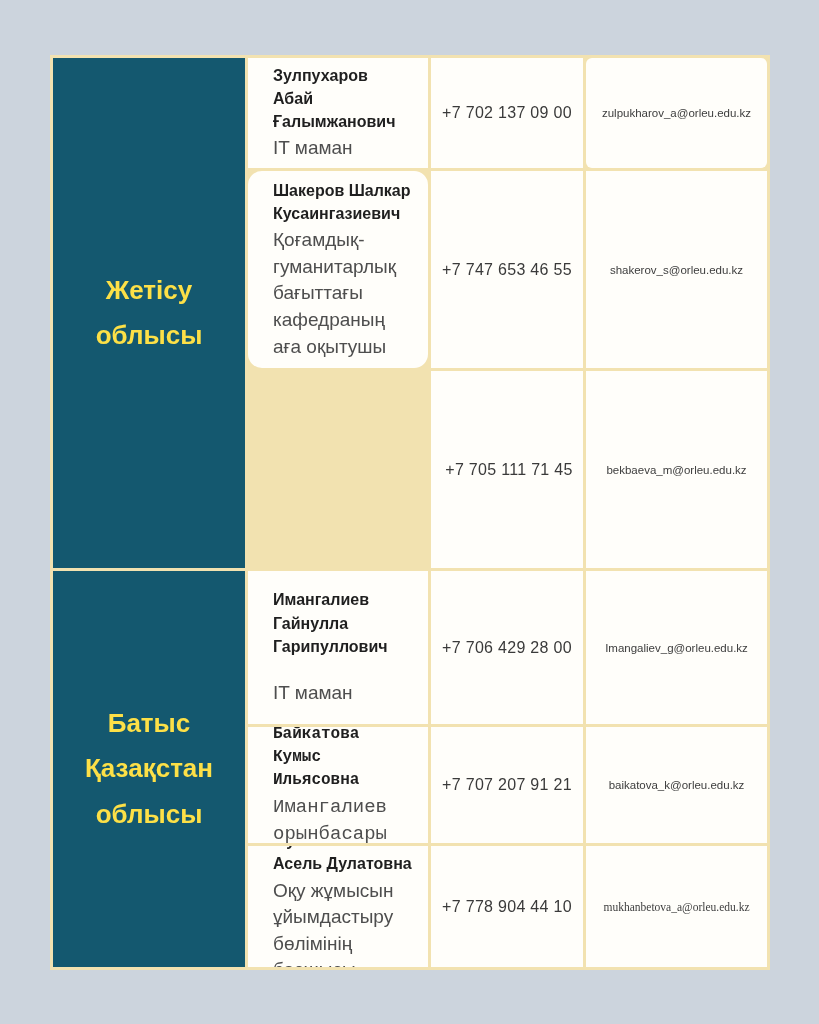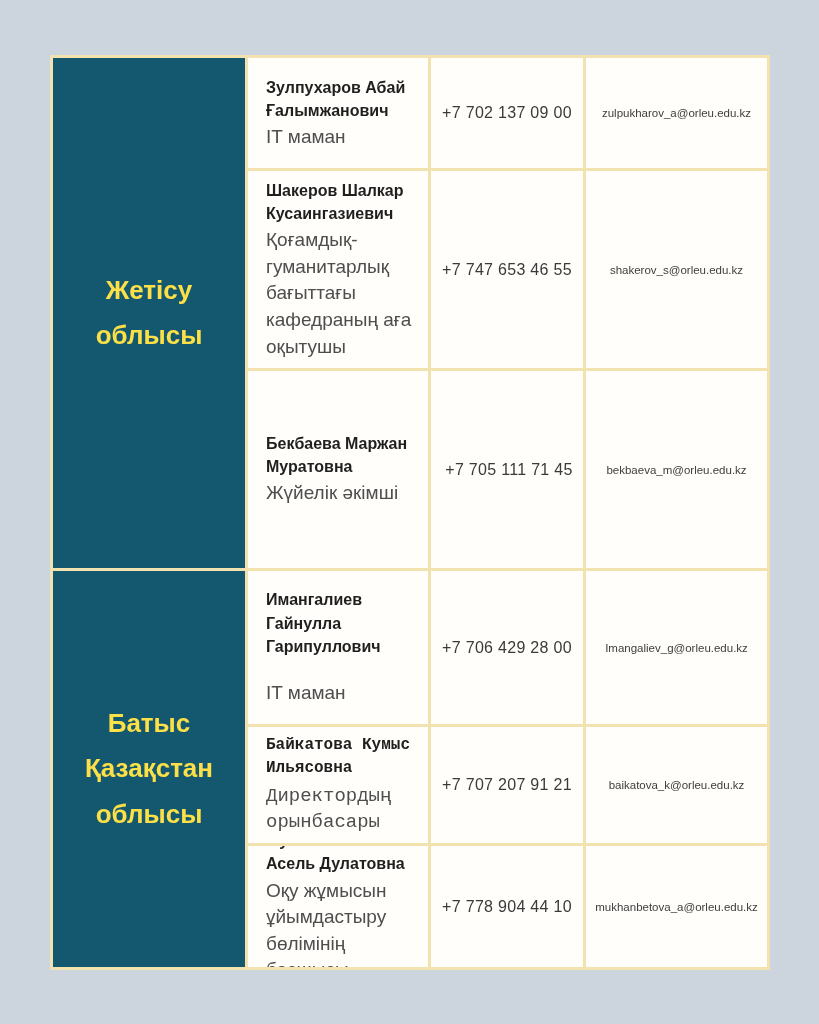--- a/index.html
+++ b/index.html
@@ -44,21 +44,21 @@
     font-weight: bold;
     font-size: 26px;
     line-height: 1.75;
     padding: 0 14px;
   }
   .region-1 { grid-column: 1; grid-row: 1 / 4; }
   .region-2 { grid-column: 1; grid-row: 4 / 7; }
   .name-cell {
     align-items: flex-start;
     text-align: left;
-    padding: 10px 16px 10px 18px;
+    padding: 10px 16px 10px 25px;
   }
   .person-name {
     font-weight: bold;
     font-size: 16px;
     line-height: 1.45;
     color: #1f1f1f;
     max-width: 152px;
   }
   .person-position {
     font-size: 19px;
@@ -94,72 +94,68 @@
     <span>Батыс Қазақстан облысы</span>
   </div>
 
   <div class="cell name-cell" style="grid-column:2;grid-row:1;">
     <div class="person-name">Зулпухаров Абай Ғалымжанович</div>
     <div class="person-position">IT маман</div>
   </div>
   <div class="cell phone-cell" style="grid-column:3;grid-row:1;">
     <span>+7 702 137 09 00</span>
   </div>
-  <div class="cell email-cell" style="grid-column:4;grid-row:1;">
+  <div class="cell email-cell" style="grid-column:4;grid-row:1;border-radius:6px;">
     <span>zulpukharov_a@orleu.edu.kz</span>
   </div>
 
-  <div class="cell name-cell" style="grid-column:2;grid-row:2;">
+  <div class="cell name-cell" style="grid-column:2;grid-row:2;border-radius:14px;">
     <div class="person-name">Шакеров Шалкар Кусаингазиевич</div>
     <div class="person-position">Қоғамдық-гуманитарлық бағыттағы кафедраның аға оқытушы</div>
   </div>
   <div class="cell phone-cell" style="grid-column:3;grid-row:2;">
     <span>+7 747 653 46 55</span>
   </div>
   <div class="cell email-cell" style="grid-column:4;grid-row:2;">
     <span>shakerov_s@orleu.edu.kz</span>
   </div>
 
-  <div class="cell name-cell" style="grid-column:2;grid-row:3;">
-    <div class="person-name">Бекбаева Маржан Муратовна</div>
-    <div class="person-position">Жүйелік әкімші</div>
-  </div>
   <div class="cell phone-cell" style="grid-column:3;grid-row:3;padding-left:8px;">
     <span>+7 705 111 71 45</span>
   </div>
   <div class="cell email-cell" style="grid-column:4;grid-row:3;">
     <span>bekbaeva_m@orleu.edu.kz</span>
   </div>
 
   <div class="cell name-cell" style="grid-column:2;grid-row:4;gap:20px;">
     <div class="person-name">Имангалиев Гайнулла Гарипуллович</div>
     <div class="person-position">IT маман</div>
   </div>
   <div class="cell phone-cell" style="grid-column:3;grid-row:4;">
     <span>+7 706 429 28 00</span>
   </div>
   <div class="cell email-cell" style="grid-column:4;grid-row:4;">
     <span>Imangaliev_g@orleu.edu.kz</span>
   </div>
 
   <div class="cell name-cell" style="grid-column:2;grid-row:5;font-family:Liberation Mono, monospace;">
     <div class="person-name">Байкатова Кумыс Ильясовна</div>
-    <div class="person-position">Директордың орынбасары</div>
+    <div class="person-position">Имангалиев орынбасары</div>
   </div>
   <div class="cell phone-cell" style="grid-column:3;grid-row:5;">
     <span>+7 707 207 91 21</span>
   </div>
   <div class="cell email-cell" style="grid-column:4;grid-row:5;">
     <span>baikatova_k@orleu.edu.kz</span>
   </div>
 
   <div class="cell name-cell" style="grid-column:2;grid-row:6;">
     <div class="person-name">Муханбетова Асель Дулатовна</div>
     <div class="person-position">Оқу жұмысын ұйымдастыру бөлімінің басшысы</div>
   </div>
   <div class="cell phone-cell" style="grid-column:3;grid-row:6;">
     <span>+7 778 904 44 10</span>
   </div>
-  <div class="cell email-cell" style="grid-column:4;grid-row:6;">
+  <div class="cell email-cell" style="grid-column:4;grid-row:6;font-family:Liberation Serif, serif;">
     <span>mukhanbetova_a@orleu.edu.kz</span>
   </div>
 
 </div>
 
 </body></html>

